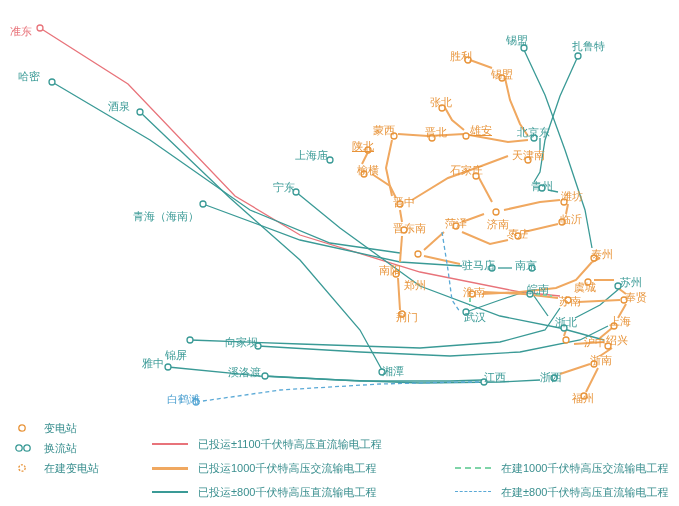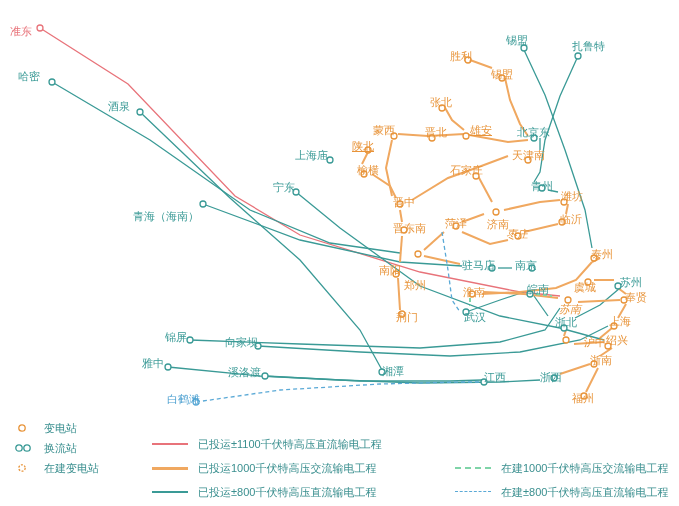--- a/index.html
+++ b/index.html
@@ -293,34 +293,34 @@
   <div class="node-label" style="left:506px; top:228px; color:#e8943a;font-style:italic;">枣庄</div>
   <div class="node-label" style="left:404px; top:253px; color:#e8943a;margin-top:26px;">郑州</div>
   <div class="node-label" style="left:462px; top:259px; color:#3a9a96;">驻马店</div>
   <div class="node-label" style="left:515px; top:259px; color:#3a9a96;">南京</div>
   <div class="node-label" style="left:591px; top:248px; color:#e8943a;">泰州</div>
   <div class="node-label" style="left:379px; top:264px; color:#e8943a;">南阳</div>
   <div class="node-label" style="left:463px; top:286px; color:#e8943a;">淮南</div>
   <div class="node-label" style="left:574px; top:281px; color:#e8943a;">虞城</div>
   <div class="node-label" style="left:527px; top:283px; color:#3a9a96;">皖南</div>
   <div class="node-label" style="left:620px; top:276px; color:#3a9a96;">苏州</div>
-  <div class="node-label" style="left:559px; top:303px; color:#e8943a;font-style:italic;">苏南</div>
+  <div class="node-label" style="left:559px; top:295px; color:#e8943a;">苏南</div>
   <div class="node-label" style="left:625px; top:291px; color:#e8943a;">奉贤</div>
   <div class="node-label" style="left:396px; top:311px; color:#e8943a;">荆门</div>
   <div class="node-label" style="left:464px; top:311px; color:#3a9a96;">武汉</div>
   <div class="node-label" style="left:555px; top:316px; color:#3a9a96;">浙北</div>
   <div class="node-label" style="left:609px; top:315px; color:#e8943a;">上海</div>
   <div class="node-label" style="left:555px; top:336px; color:#e8943a;margin-left:29px;">沪中</div>
   <div class="node-label" style="left:606px; top:334px; color:#e8943a;">绍兴</div>
   <div class="node-label" style="left:590px; top:354px; color:#e8943a;">浙南</div>
   <div class="node-label" style="left:540px; top:371px; color:#3a9a96;">浙西</div>
   <div class="node-label" style="left:484px; top:371px; color:#3a9a96;">江西</div>
   <div class="node-label" style="left:572px; top:392px; color:#e8943a;">福州</div>
   <div class="node-label" style="left:382px; top:365px; color:#3a9a96;">湘潭</div>
-  <div class="node-label" style="left:165px; top:331px; color:#3a9a96;text-align:right;">锦屏</div>
+  <div class="node-label" style="left:165px; top:349px; color:#3a9a96;text-align:right;">锦屏</div>
   <div class="node-label" style="left:225px; top:336px; color:#3a9a96;">向家坝</div>
   <div class="node-label" style="left:142px; top:357px; color:#3a9a96;">雅中</div>
   <div class="node-label" style="left:228px; top:366px; color:#3a9a96;">溪洛渡</div>
   <div class="node-label" style="left:167px; top:393px; color:#4a9fd0;">白鹤滩</div>
 
   <div class="legend">
     <div class="legend-sym-col">
 
       <div class="legend-sym-row">
         <span class="sym">

